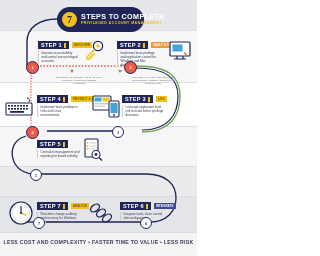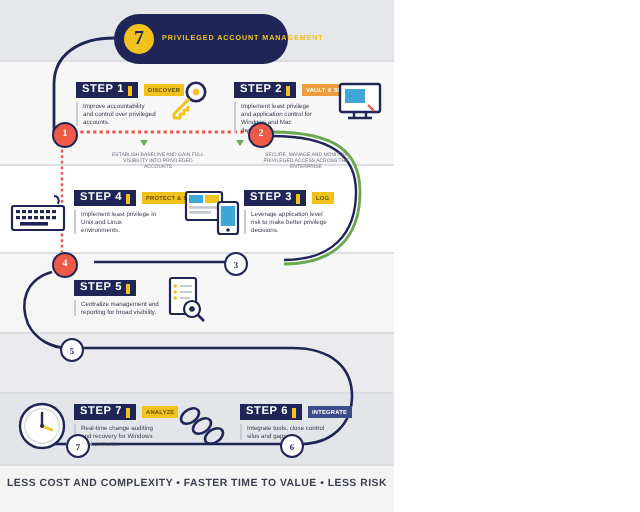--- a/index.html
+++ b/index.html
@@ -131,20 +131,21 @@
 
     <path d="M33,222 L20,222" fill="none" stroke="#1f2557" stroke-width="1.3"></path>
 
     <path d="M70,70 l2,3 l2,-3 z" fill="#6aa84f"></path>
     <path d="M118,70 l2,3 l2,-3 z" fill="#6aa84f"></path>
   </svg>
 
   <div class="pill">
     <div class="pill-num">7</div>
     <div class="pill-txt">
+      <div class="pill-t1">STEPS TO COMPLETE</div>
       <div class="pill-t2">PRIVILEGED ACCOUNT MANAGEMENT</div>
     </div>
   </div>
 
   <div class="card" style="left:38px;top:41px;width:40px">
     <div class="card-head">
       <span class="step-tag">
         <span>STEP 1</span>
           <span class="tick"></span>
       </span>

